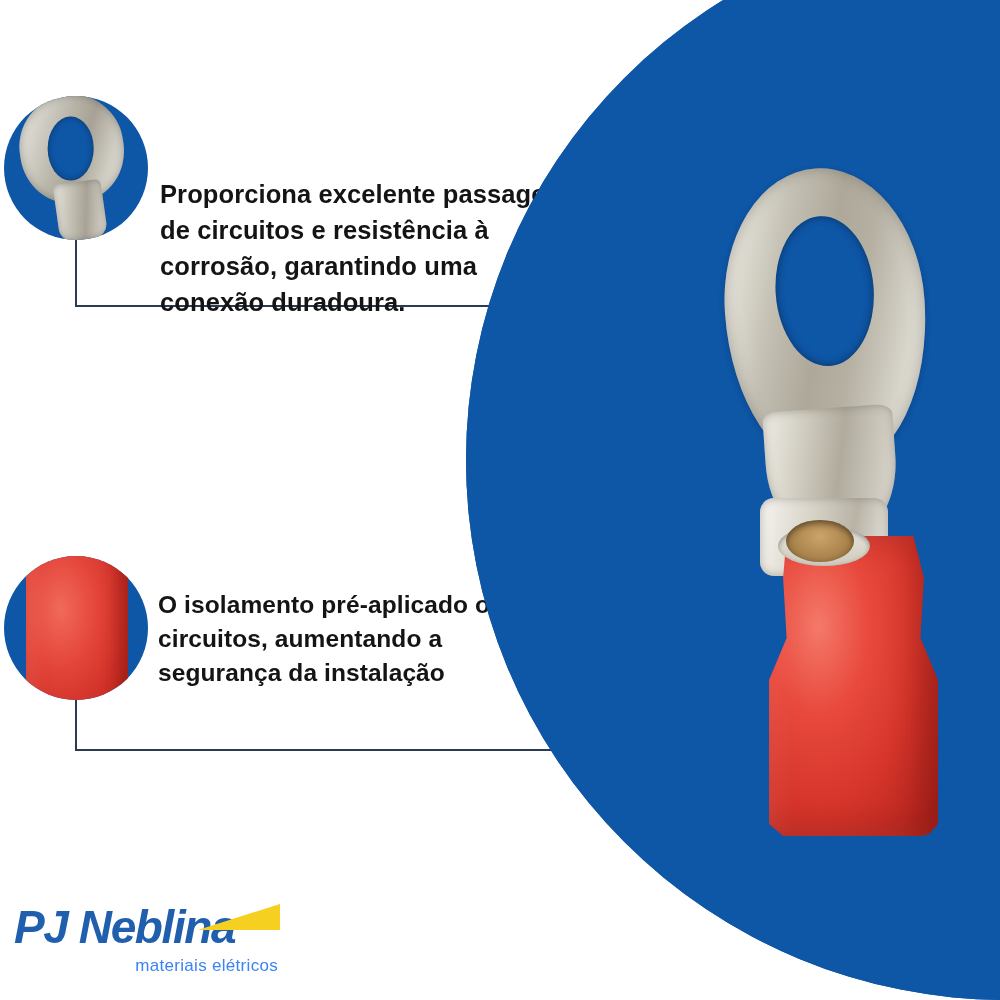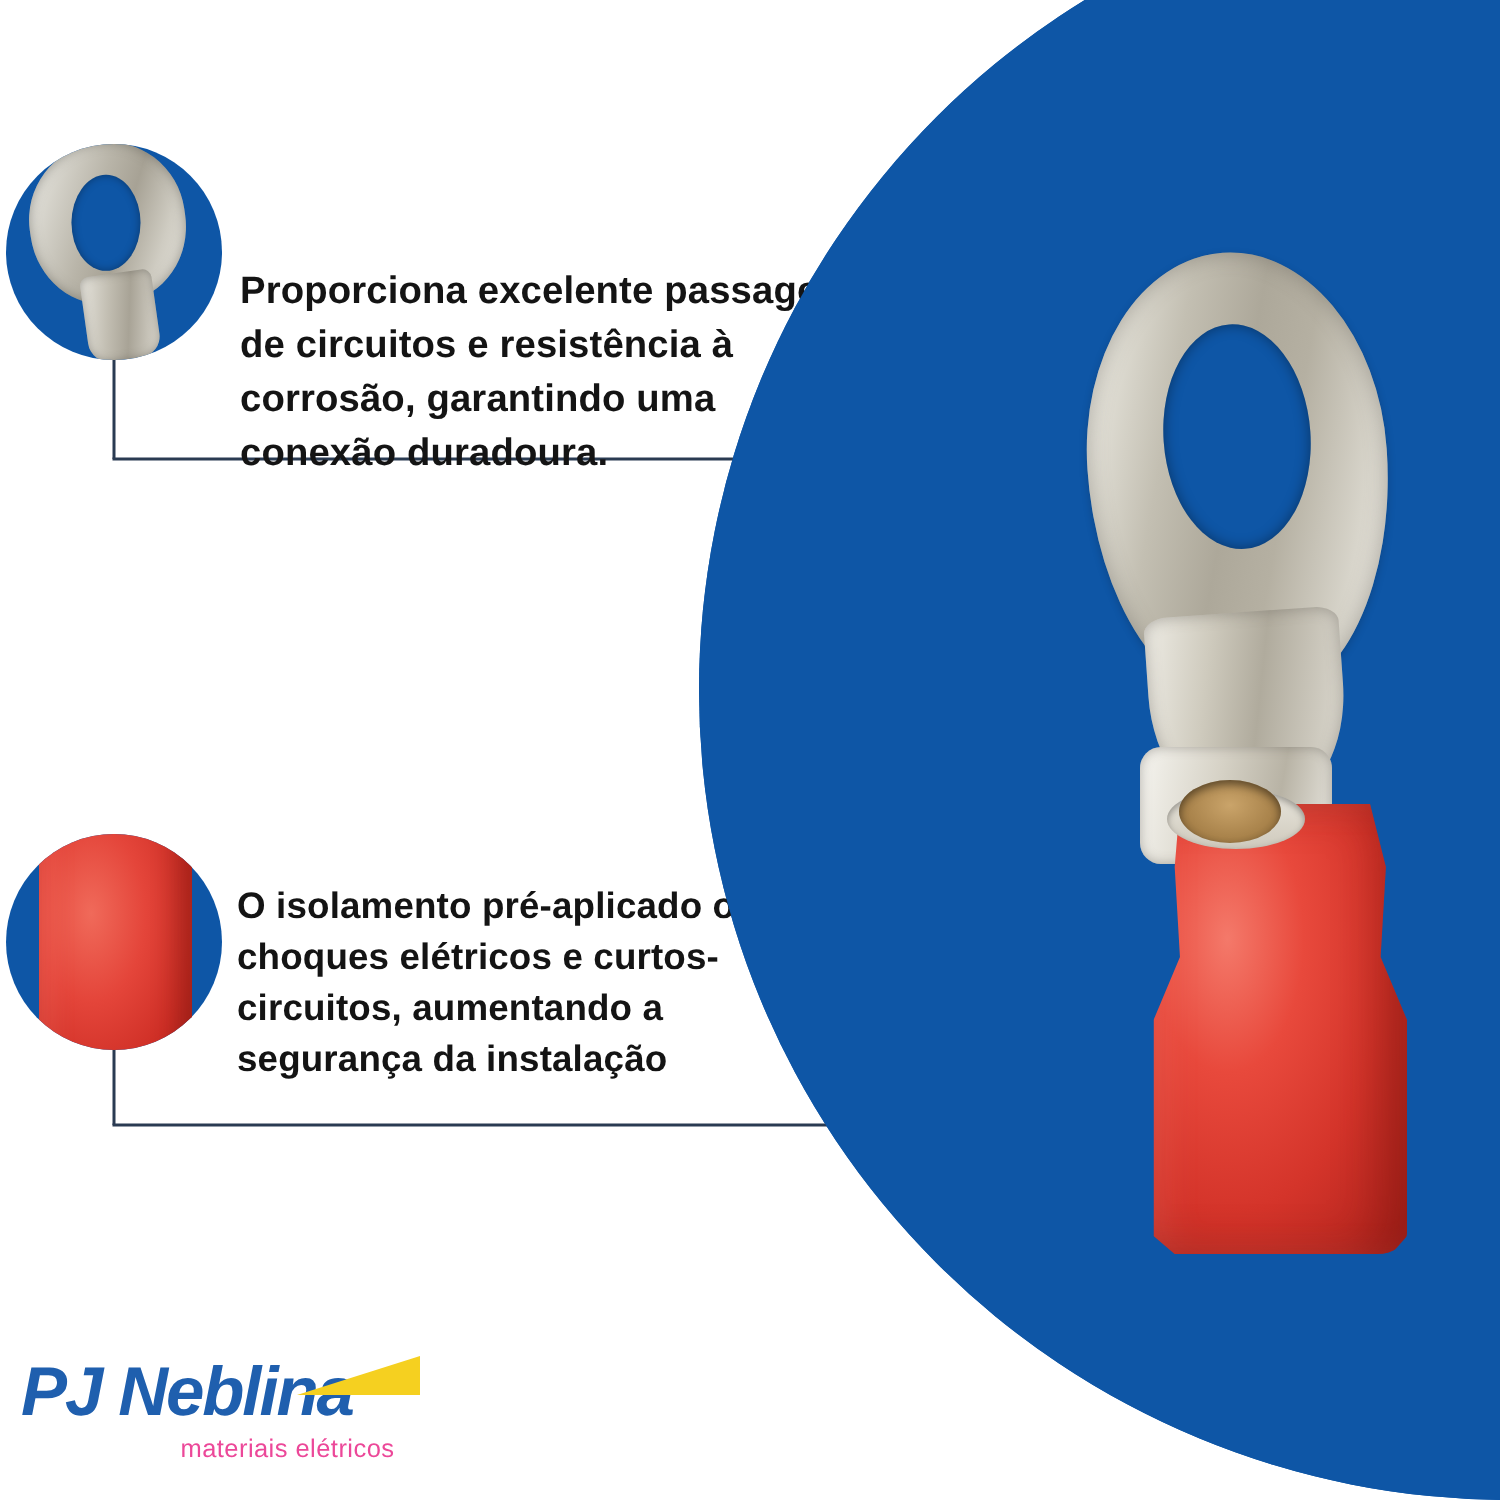--- a/index.html
+++ b/index.html
@@ -258,24 +258,24 @@
     position: absolute;
     right: 4px;
     top: 2px;
     width: 82px;
     height: 26px;
     background: #f5d020;
     clip-path: polygon(100% 0%, 100% 100%, 0% 100%);
   }
   .logo-sub {
     position: absolute;
-    right: 21px;
+    right: 6px;
     top: 54px;
     font-size: 17px;
-    color: #ec4899;
+    color: #3b82f6;
     letter-spacing: .3px;
     white-space: nowrap;
   }
 </style>
 </head>
 <body>
 
 <div id="canvas">
 
   <div class="big-circle"></div>
@@ -306,21 +306,20 @@
 
   <div class="callout-text" id="text-1">
     <span class="line">Proporciona excelente passagem</span>
     <span class="line">de circuitos e resistência à</span>
     <span class="line">corrosão, garantindo uma</span>
     <span class="line">conexão duradoura.</span>
   </div>
 
   <div class="callout-text" id="text-2">
     <span class="line">O isolamento pré-aplicado oferece</span>
-    <span class="line">choques elétricos e curtos-</span>
     <span class="line">circuitos, aumentando a</span>
     <span class="line">segurança da instalação</span>
   </div>
 
   <div class="clip-mask"></div>
 
   <div class="product">
     <div class="p-ring">
       <div class="p-ring-body"></div>
       <div class="p-ring-hole"></div>

